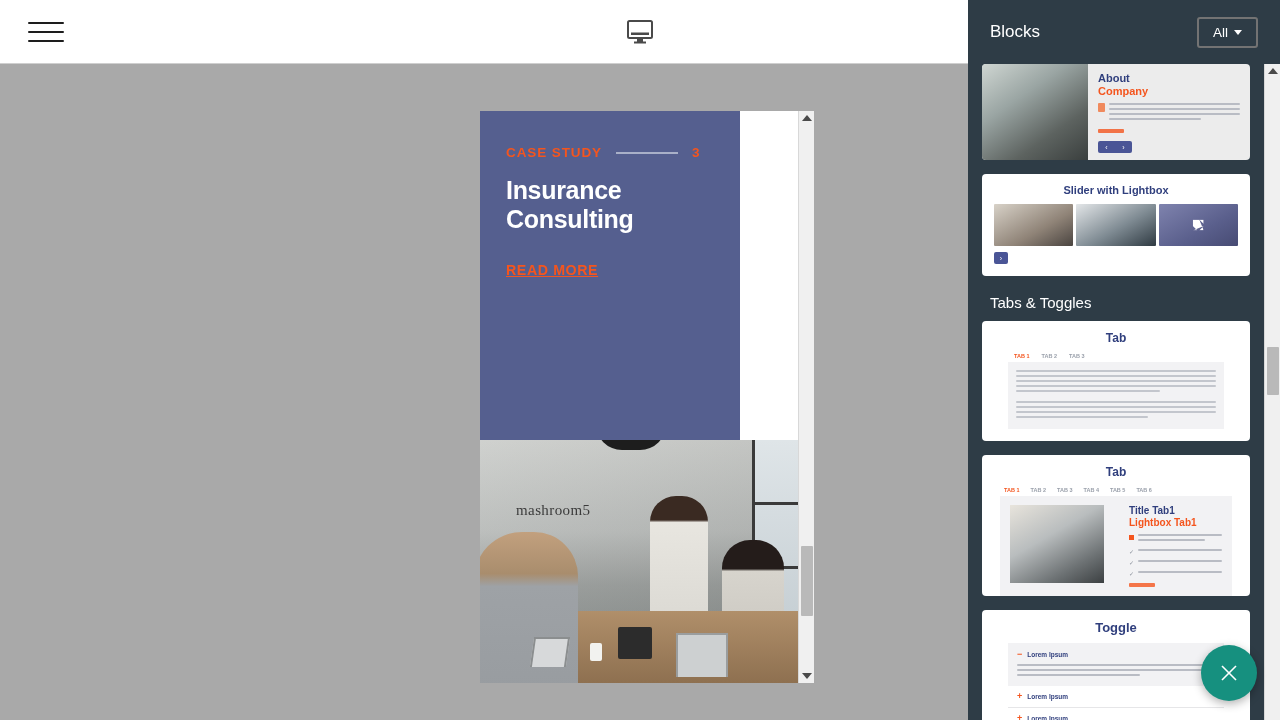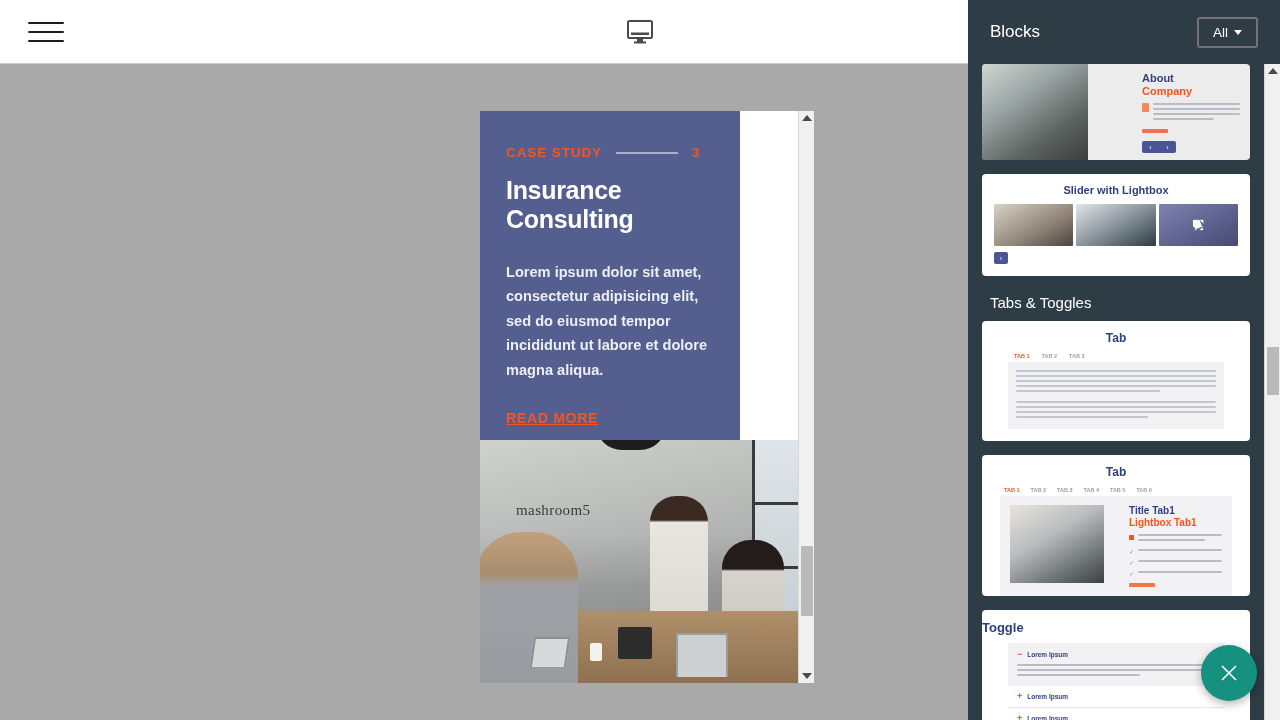--- a/index.html
+++ b/index.html
@@ -199,21 +199,21 @@
     color: #ffffff; font-size: 15px;
     margin: 18px 0 10px 8px;
   }
   .card {
     background: #ffffff; border-radius: 4px;
     margin-bottom: 14px;
     overflow: hidden;
   }
 
   
-  .thumb-about { display: flex; height: 96px; background: #ececec; gap: 44px; }
+  .thumb-about { display: flex; height: 96px; background: #ececec; }
   .thumb-about .ph {
     flex: 0 0 106px;
     background: linear-gradient(145deg, #cfd6d2 0%, #9aa5a3 35%, #5d6360 70%, #3a3f3e 100%);
   }
   .thumb-about .txt { flex: 1; padding: 8px 10px 0 10px; }
   .t-about { font-size: 11px; font-weight: bold; color: #303f7d; line-height: 1.15; }
   .t-company { font-size: 11px; font-weight: bold; color: #f4551e; line-height: 1.15; }
   .mini-lines { margin-top: 6px; display: flex; gap: 4px; }
   .mini-icon { width: 7px; height: 9px; background: #f08a5d; border-radius: 1px; flex: none; }
   .mini-lines .ls { flex: 1; }
@@ -263,21 +263,21 @@
   }
   .tab2-txt { flex: 1; }
   .t-title { font-size: 10px; font-weight: bold; color: #303f7d; line-height: 1.2; }
   .t-sub { font-size: 10px; font-weight: bold; color: #f4551e; line-height: 1.2; }
   .bullet-row { display: flex; gap: 4px; margin-top: 5px; }
   .bullet-sq { width: 5px; height: 5px; background: #f4551e; flex: none; margin-top: 1px; }
   .check { color: #8e949e; font-size: 6px; line-height: 1; flex: none; margin-top: 0; }
 
   
   .thumb-toggle { padding: 10px 0 0; background: #fff; }
-  .thumb-toggle .cap { text-align: left; font-size: 13px; font-weight: bold; color: #303f7d; margin-bottom: 8px; }
+  .thumb-toggle .cap { text-align: center; font-size: 13px; font-weight: bold; color: #303f7d; margin-bottom: 8px; }
   .tg-panel { margin: 0 26px; }
   .tg-open { background: #f2f2f4; padding: 7px 9px; }
   .tg-row { display: flex; align-items: center; gap: 5px; }
   .tg-sign { color: #f4551e; font-size: 9px; font-weight: bold; line-height: 1; }
   .tg-label { font-size: 6.5px; font-weight: bold; color: #303f7d; }
   .tg-closed { padding: 6px 9px; border-bottom: 1px solid #e6e6e8; }
 
   
   .sb-scroll {
     position: absolute; right: 0; top: 64px;
@@ -330,21 +330,20 @@
     <div class="preview">
       <div class="preview-inner">
 
         <div class="cs-block">
           <div class="cs-kicker">
             <span>CASE STUDY</span>
             <span class="rule"></span>
             <span>3</span>
           </div>
           <div class="cs-title">Insurance Consulting</div>
-          <div class="cs-body">Lorem ipsum dolor sit amet, consectetur adipisicing elit, sed do eiusmod tempor incididunt ut labore et dolore magna aliqua.</div>
           <a class="cs-link">READ MORE</a>
         </div>
 
         <div class="cs-photo">
           <div class="lamp"></div>
           <div class="window"></div>
           <div class="wall-text">mashroom5</div>
           <div class="p2"></div>
           <div class="p3"></div>
           <div class="table"></div>

